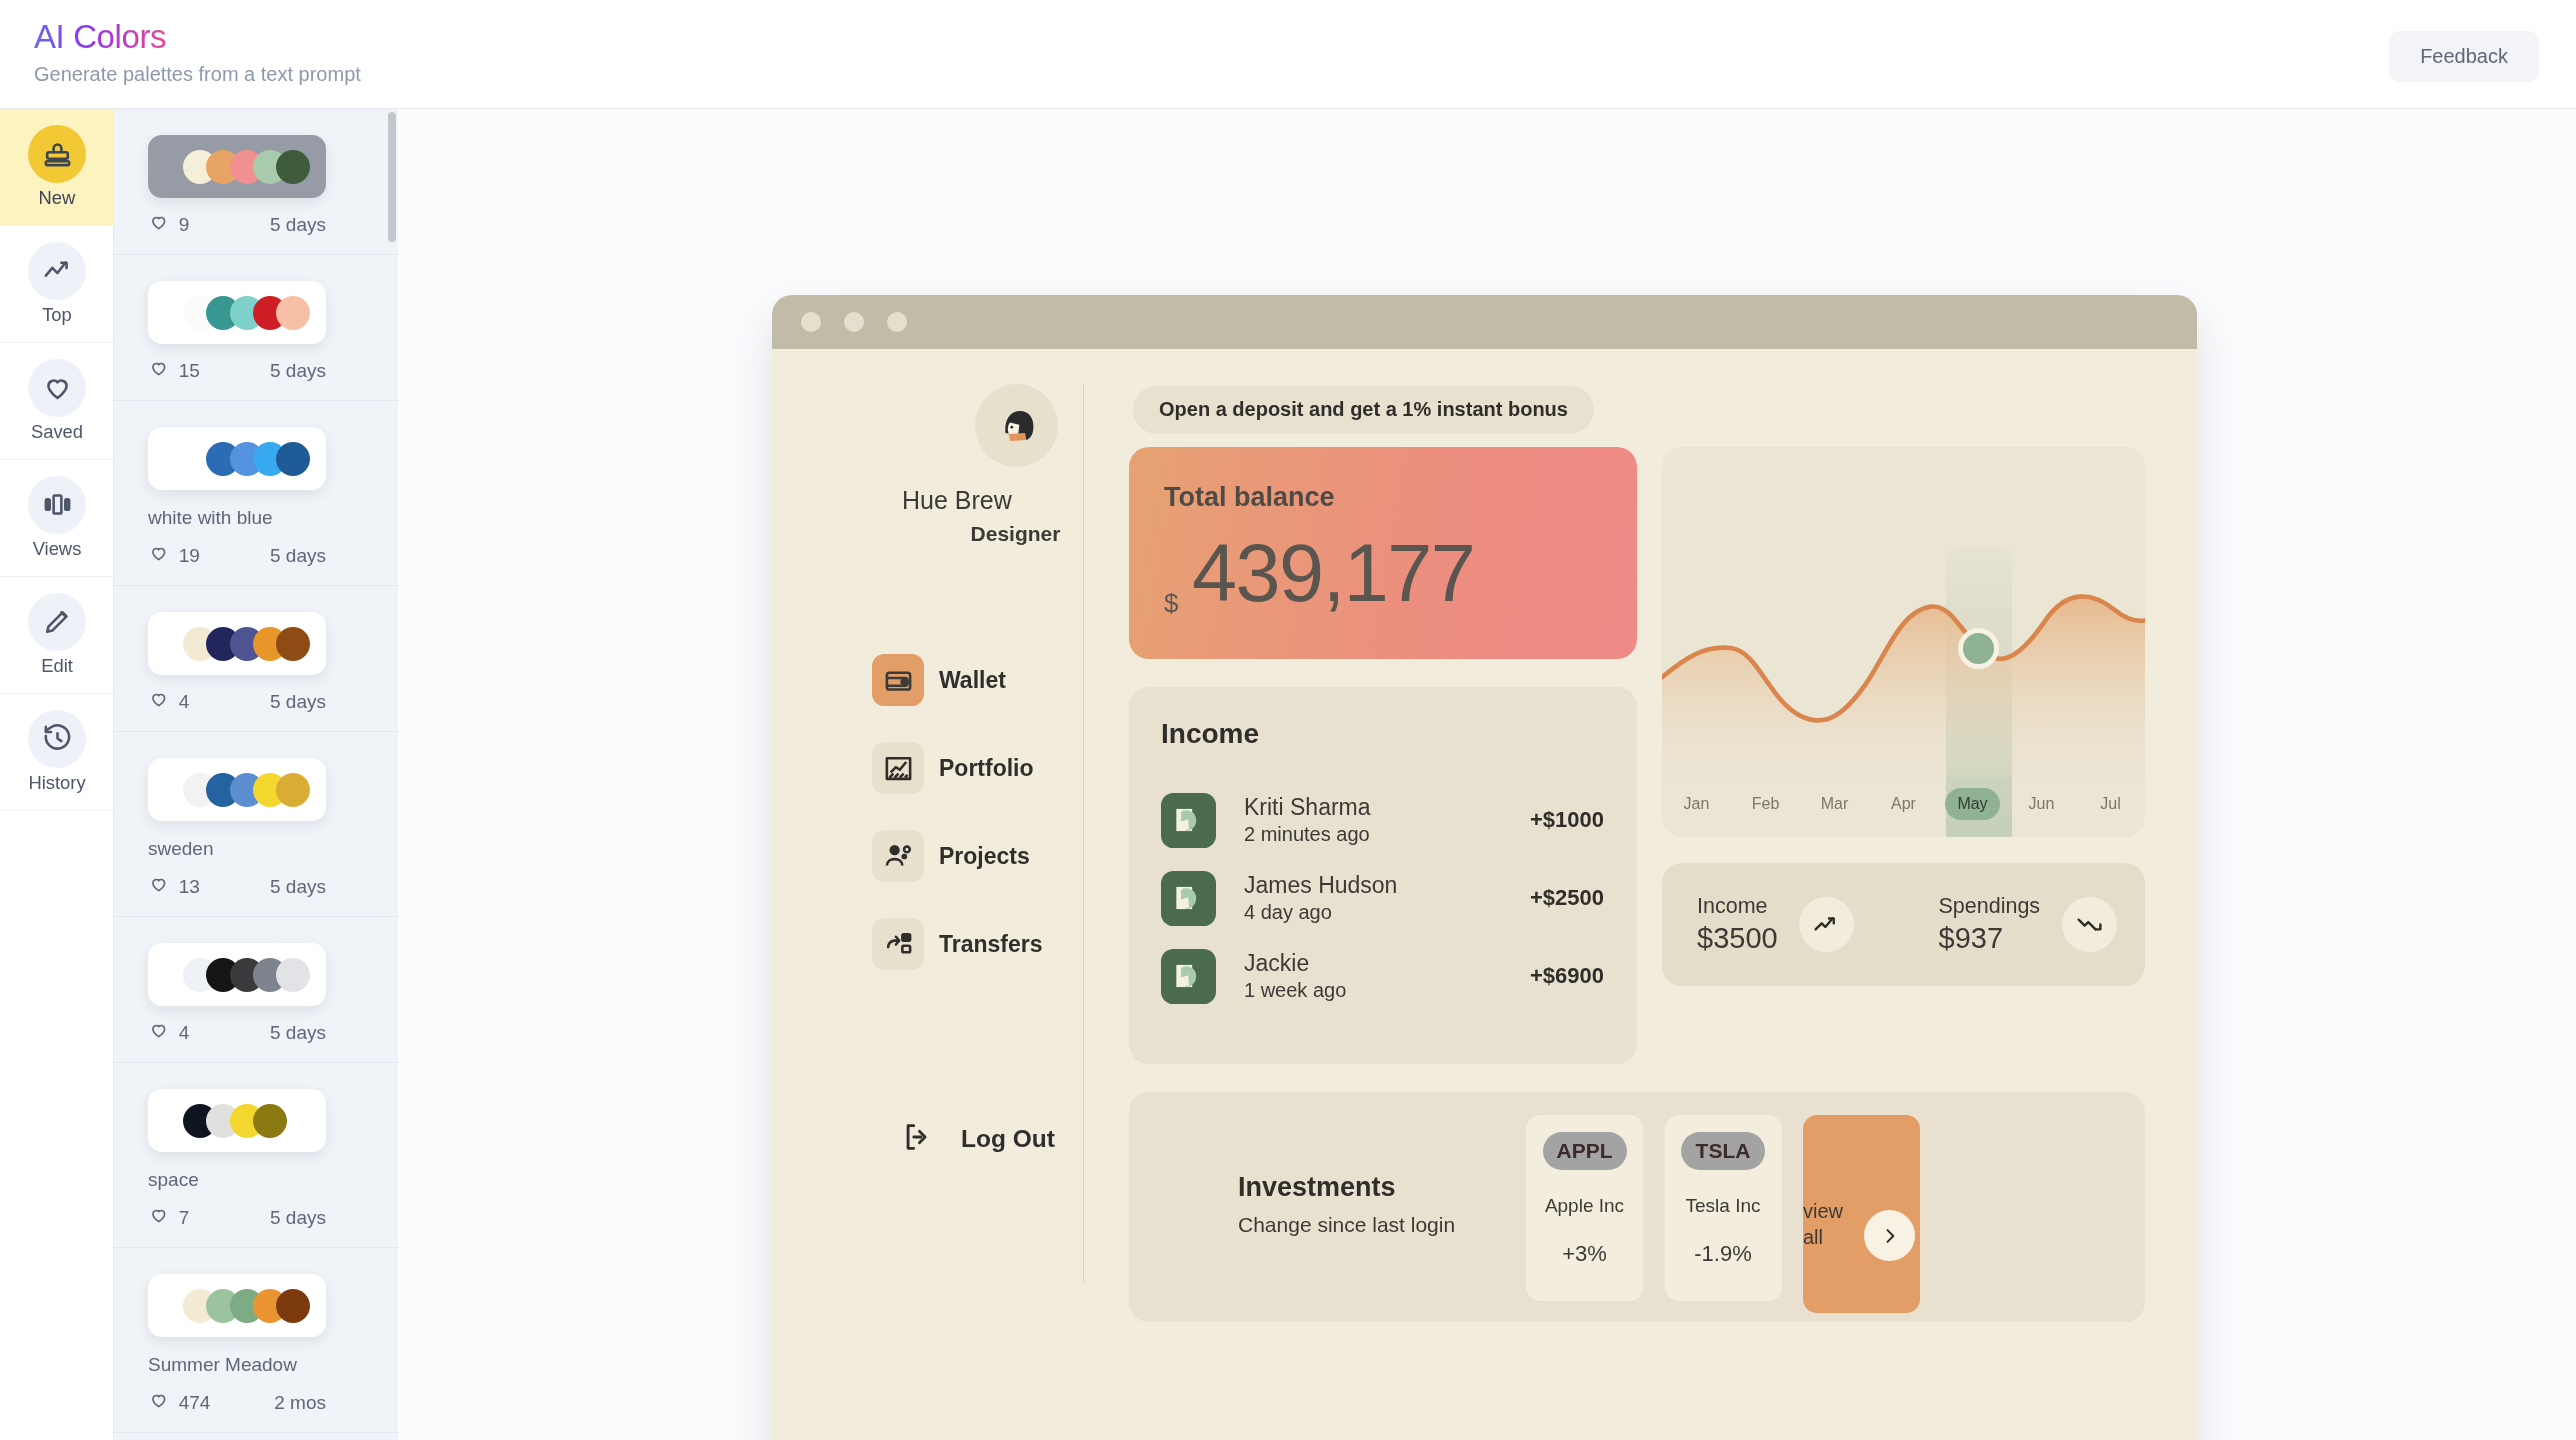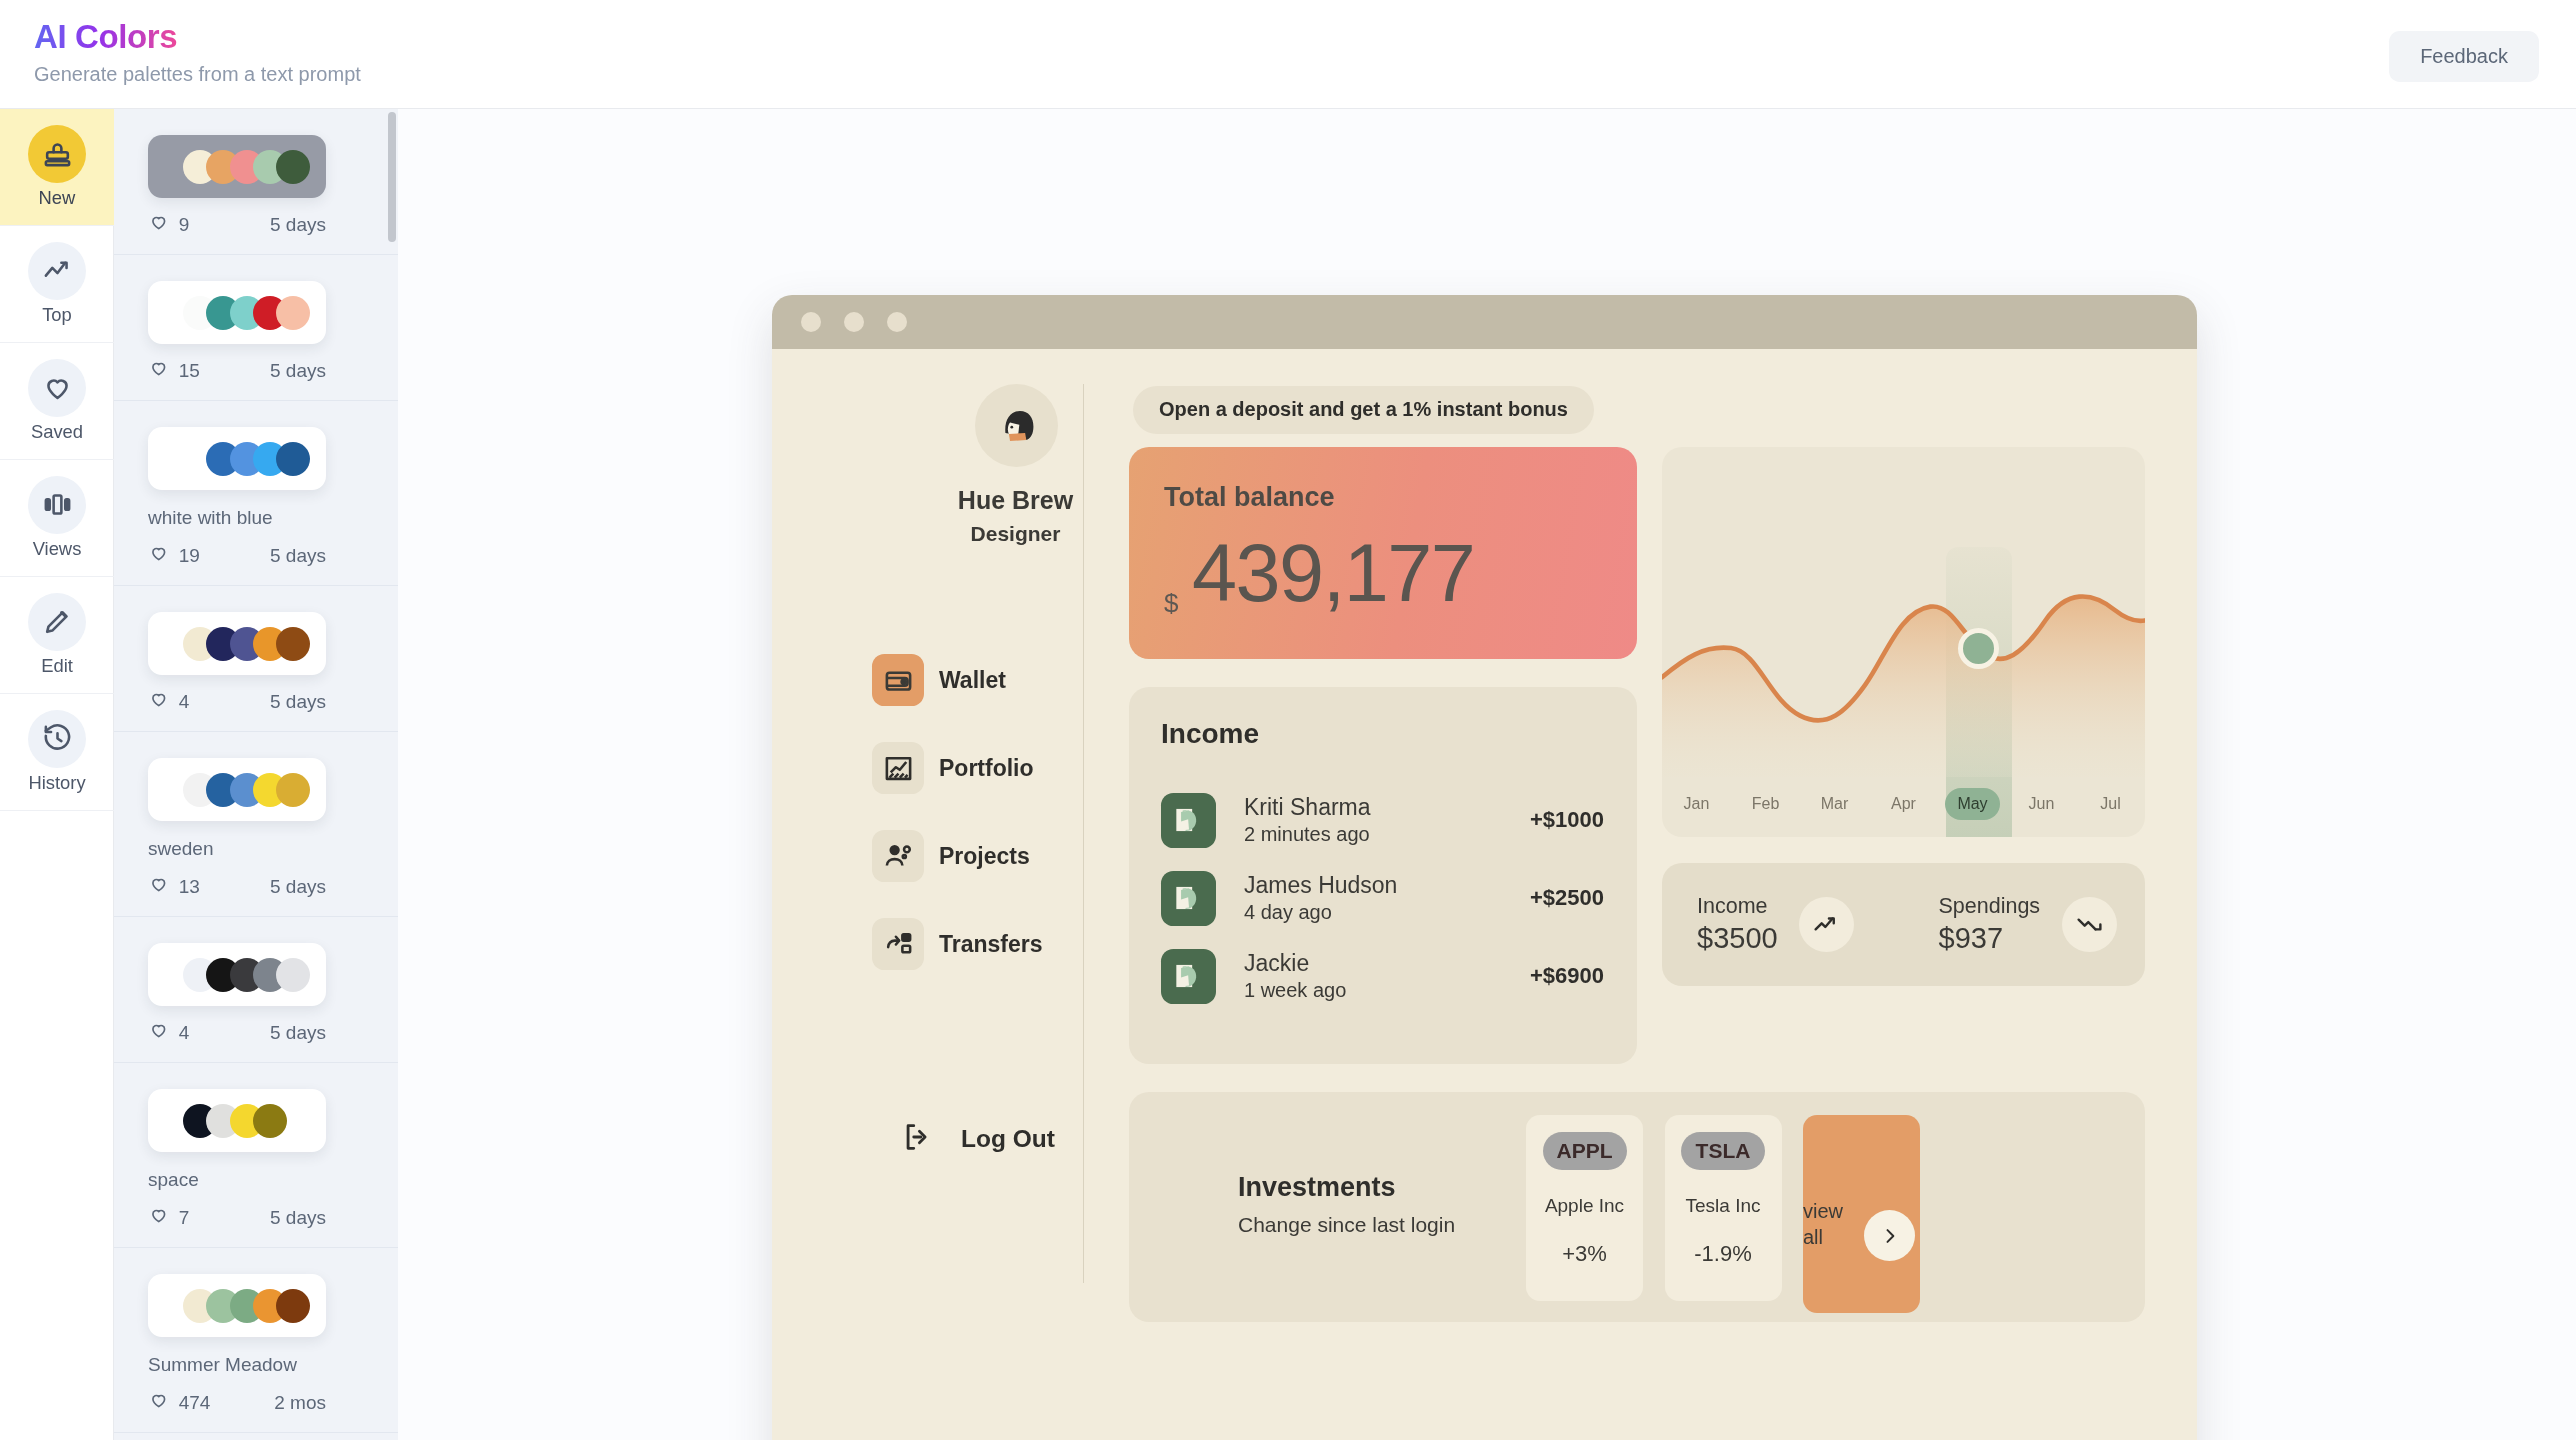--- a/index.html
+++ b/index.html
@@ -9,21 +9,21 @@
     background: #ffffff; overflow: hidden;
   }
 
   
   .header {
     position: absolute; top: 0; left: 0; width: 2576px; height: 109px;
     background: #ffffff; border-bottom: 0.8px solid #e8eaee;
   }
   .brand-title {
     position: absolute; left: 34px; top: 18.4px;
-    font-size: 33px; font-weight: bold; letter-spacing: -0.4px;
+    font-size: 33px; font-weight: normal; letter-spacing: -0.4px;
     background: linear-gradient(90deg, #6366f1 0%, #9333ea 45%, #ec4899 100%);
     -webkit-background-clip: text; background-clip: text;
     -webkit-text-fill-color: transparent; color: #9333ea;
   }
   .brand-sub {
     position: absolute; left: 34px; top: 63px;
     font-size: 20px; color: #8e99ab;
   }
   .feedback-btn {
     position: absolute; right: 37px; top: 31px;
@@ -127,22 +127,22 @@
     position: absolute; left: 311px; top: 35px; width: 0.8px; height: 899px;
     background: #d9d2bf;
   }
 
   
   .avatar-circle {
     position: absolute; left: 203px; top: 35px; width: 83px; height: 83px;
     border-radius: 50%; background: #e7e0cd;
     display: flex; align-items: center; justify-content: center;
   }
-  .mock-user { position: absolute; left: 130px; top: 137px; width: 227px; text-align: center;
-    font-size: 25px; font-weight: bold; color: #3b3a36; }
+  .mock-user { position: absolute; left: 130px; top: 137px; width: 227px; text-align: left;
+    font-size: 25px; font-weight: normal; color: #3b3a36; }
   .mock-role { position: absolute; left: 130px; top: 173px; width: 227px; text-align: center;
     font-size: 21px; font-weight: bold; color: #3b3a36; }
 
   .mock-nav { position: absolute; left: 100px; top: 305px; width: 230px; }
   .mock-nav-item {
     display: flex; align-items: center; gap: 15px; margin-bottom: 36px; cursor: pointer;
   }
   .mock-nav-icon {
     width: 52px; height: 52px; border-radius: 12.3px; background: #e7e0cd;
     display: flex; align-items: center; justify-content: center; flex: none;

